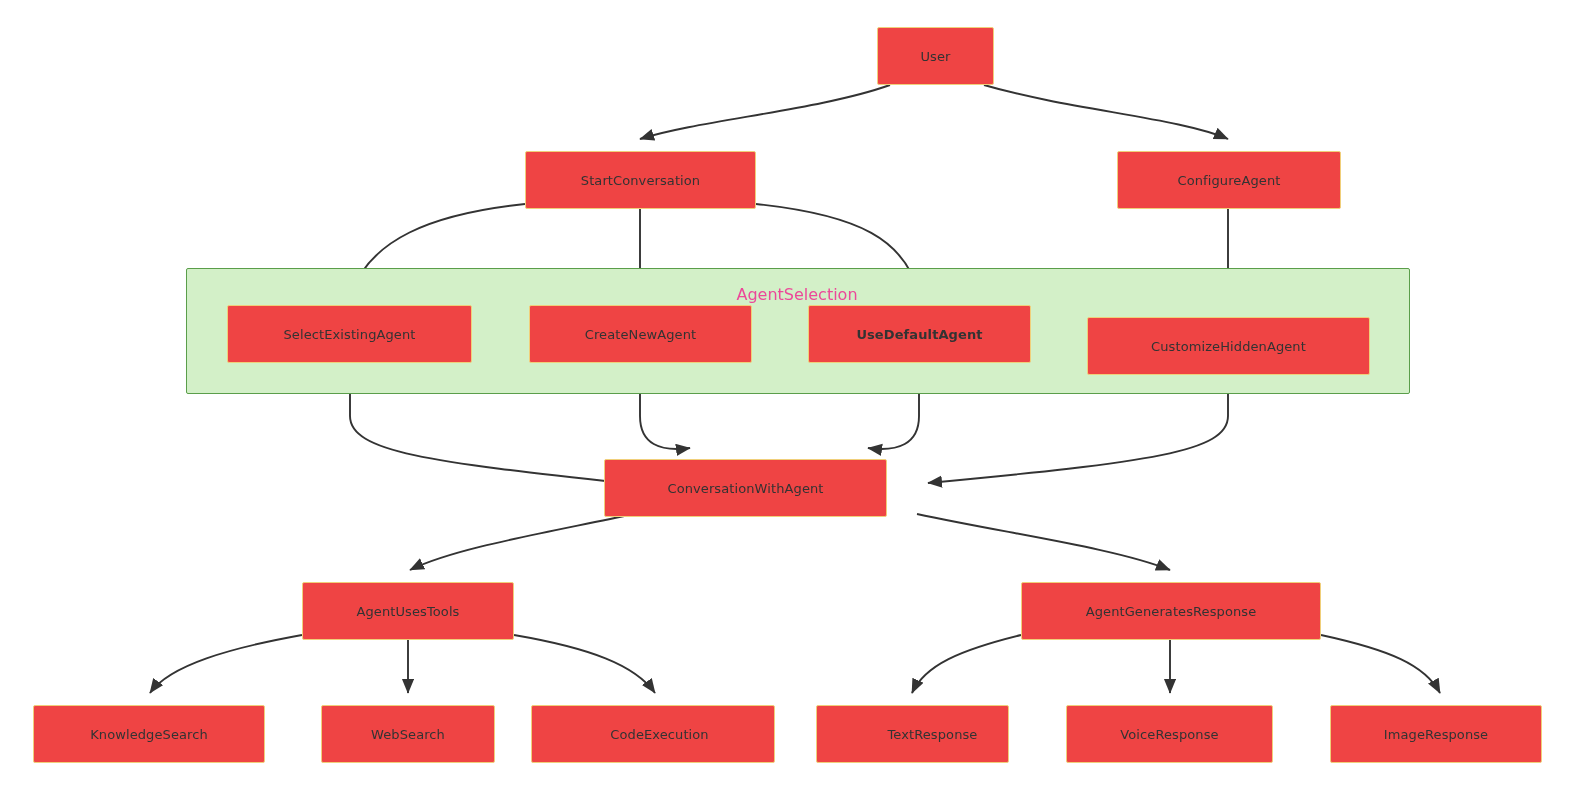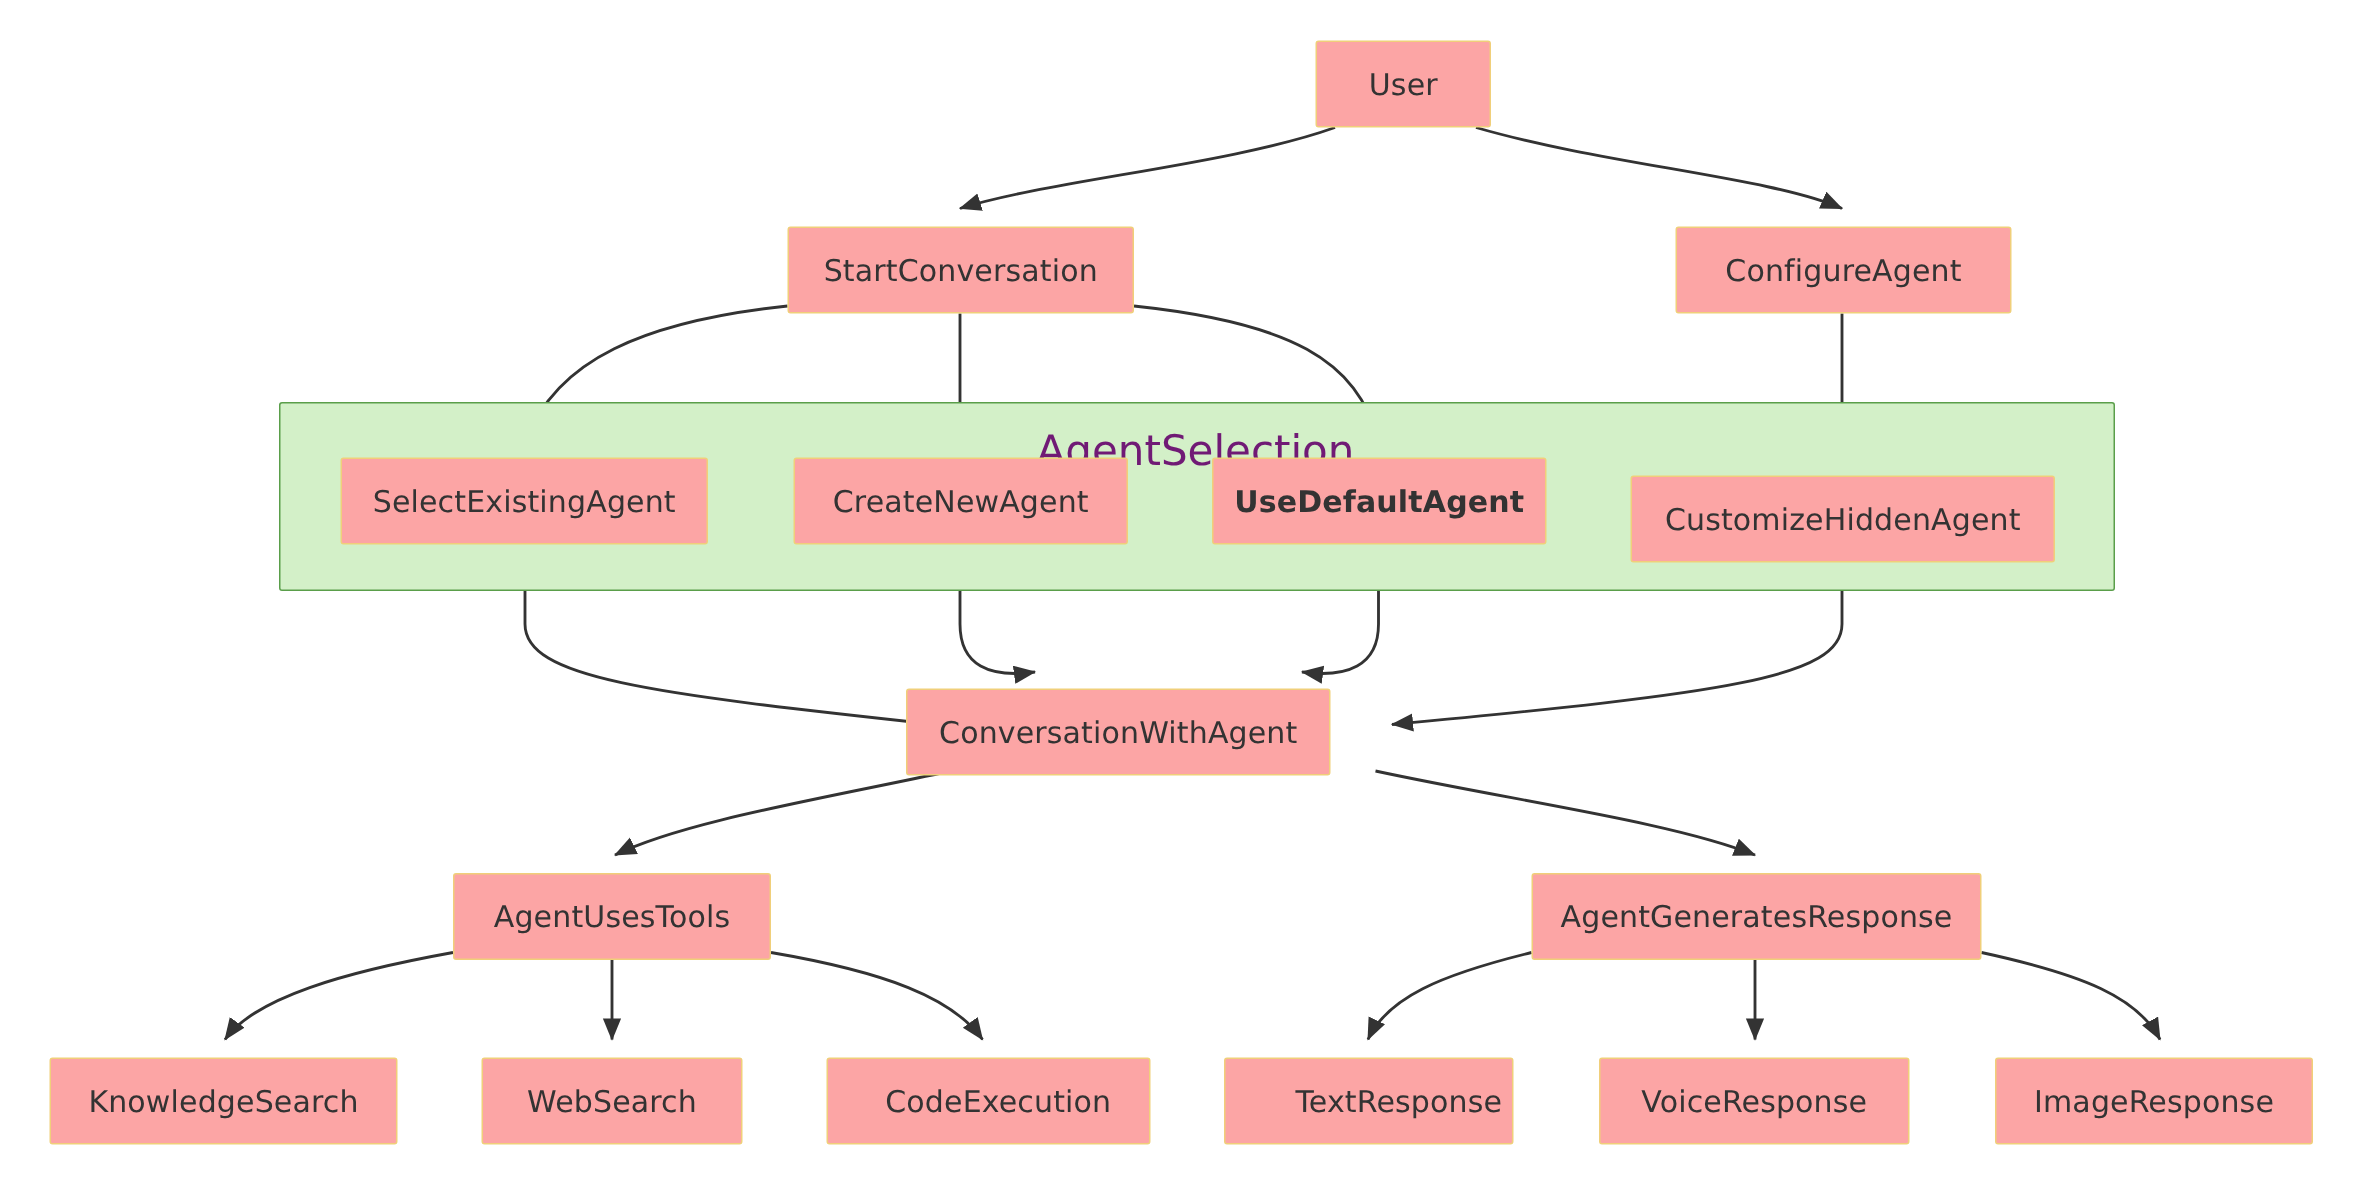--- a/index.html
+++ b/index.html
@@ -29,43 +29,43 @@
     overflow: visible;
   }
   .edge-path {
     fill: none;
     stroke: #333333;
     stroke-width: 1.9px;
   }
   .node {
     position: absolute;
     box-sizing: border-box;
-    background: #fca5a5;
+    background: #ef4444;
     border: 1.6px solid #f0cf7a;
     border-radius: 2px;
     display: flex;
     align-items: center;
     justify-content: center;
     color: #333333;
-    font-size: 20px;
+    font-size: 13px;
     letter-spacing: 0.1px;
     white-space: nowrap;
     line-height: 1;
   }
   .cluster {
     position: absolute;
     box-sizing: border-box;
     background: #d3f0c8;
     border: 1.6px solid #5a9e4a;
     border-radius: 2px;
   }
   .cluster-label {
     position: absolute;
-    color: #701a75;
-    font-size: 28px;
+    color: #ec4899;
+    font-size: 16px;
     white-space: nowrap;
     line-height: 1;
   }
   .watermark {
     position: absolute;
     color: rgba(110, 110, 110, 0.62);
     font-size: 27px;
     white-space: nowrap;
     letter-spacing: 1px;
     font-family: "DejaVu Sans", "Liberation Sans", sans-serif;
@@ -115,20 +115,20 @@
       <div class="node" style="left: 1117px; top: 151px; width: 224px; height: 58px;">ConfigureAgent</div>
       <div class="node" style="left: 227px; top: 305px; width: 245px; height: 58px;">SelectExistingAgent</div>
       <div class="node" style="left: 529px; top: 305px; width: 223px; height: 58px;">CreateNewAgent</div>
       <div class="node" style="left: 808px; top: 305px; width: 223px; height: 58px; font-weight: bold;">UseDefaultAgent</div>
       <div class="node" style="left: 1087px; top: 305px; width: 283px; height: 58px; margin-top: 12px;">CustomizeHiddenAgent</div>
       <div class="node" style="left: 604px; top: 459px; width: 283px; height: 58px;">ConversationWithAgent</div>
       <div class="node" style="left: 302px; top: 582px; width: 212px; height: 58px;">AgentUsesTools</div>
       <div class="node" style="left: 1021px; top: 582px; width: 300px; height: 58px;">AgentGeneratesResponse</div>
       <div class="node" style="left: 33px; top: 705px; width: 232px; height: 58px;">KnowledgeSearch</div>
       <div class="node" style="left: 321px; top: 705px; width: 174px; height: 58px;">WebSearch</div>
-      <div class="node" style="left: 551px; top: 705px; width: 216px; height: 58px; padding-left: 13px;">CodeExecution</div>
+      <div class="node" style="left: 531px; top: 705px; width: 244px; height: 58px; padding-left: 13px;">CodeExecution</div>
       <div class="node" style="left: 816px; top: 705px; width: 193px; height: 58px; padding-left: 40px;">TextResponse</div>
       <div class="node" style="left: 1066px; top: 705px; width: 207px; height: 58px;">VoiceResponse</div>
       <div class="node" style="left: 1330px; top: 705px; width: 212px; height: 58px;">ImageResponse</div>
     </div>
 
 
 </div>
 
 </body></html>

